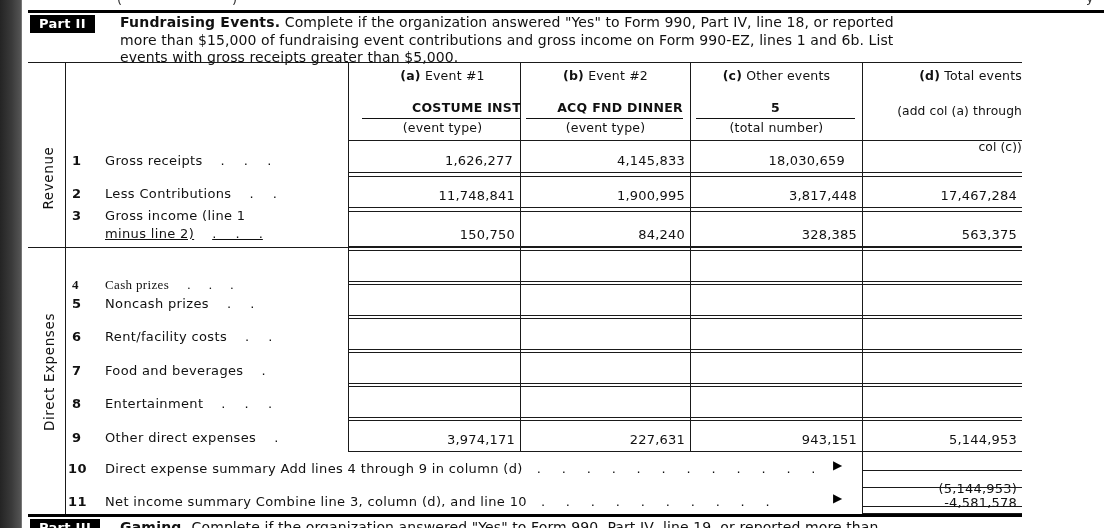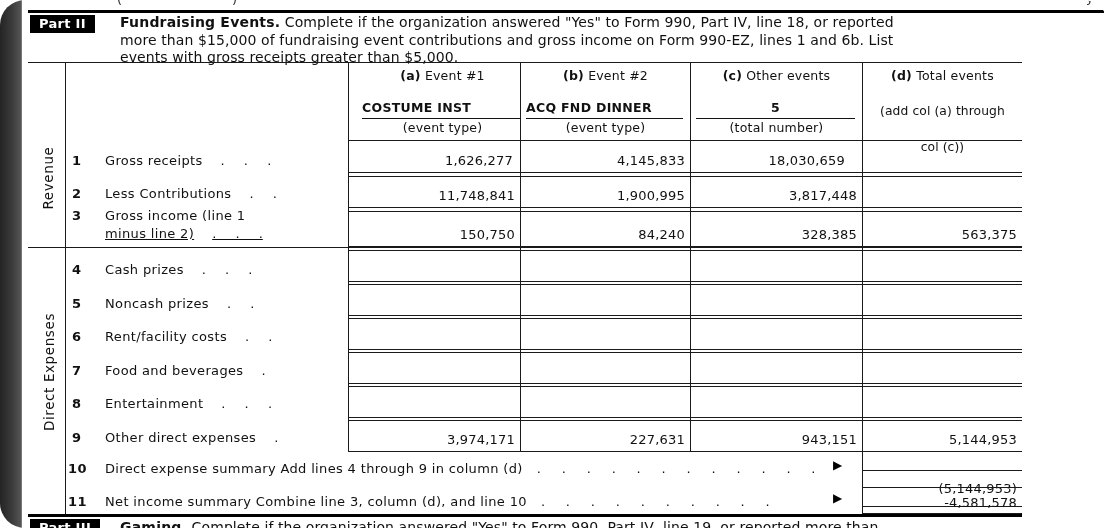--- a/index.html
+++ b/index.html
@@ -4,21 +4,20 @@
 <style>
   * { box-sizing: border-box; margin: 0; padding: 0; }
   html,body { background:#fff; }
   #page {
     position: relative;
     width: 1108px; height: 528px;
     background: #fff;
     overflow: hidden;
     font-family: "DejaVu Sans", sans-serif;
     color: #111;
-    border-radius: 25px;
   }
   
   .scan-band {
     position:absolute; left:0; top:0; width:22px; height:528px;
     background: linear-gradient(90deg, #242424 0%, #3a3a3a 55%, #555 100%);
     border-right: 1px solid #777;
   }
   
   .remnant { position:absolute; top:-8px; font-size:13px; color:#333; }
   .remnant.desc { top:-10px; }
@@ -56,21 +55,21 @@
   }
   .cell { height:100%; display:flex; align-items:flex-end; justify-content:flex-end;
           padding: 0 5px 4px 0; font-size:13px; letter-spacing:0.2px; }
   .cell.ca { width:172px; } .cell.cb { width:170px; } .cell.cc { width:172px; } .cell.cd { width:160px; }
 
   
   .hdr-cell { position:absolute; top:62px; height:78px; font-size:12.5px; text-align:center; }
   .hdr-line1 { margin-top:6px; letter-spacing:0.2px; }
   .hdr-entry {
     position:absolute; left:5px; right:7px; top:38px;
-    text-align:left; font-weight:bold; font-size:12.5px; letter-spacing:0.3px;
+    text-align:right; font-weight:bold; font-size:12.5px; letter-spacing:0.3px;
     border-bottom:1.5px solid #111; padding-bottom:2px; height:19px;
   }
   .hdr-entry.center { text-align:center; }
   .hdr-caption { position:absolute; left:0; right:0; top:58px; font-size:12.5px; letter-spacing:0.2px; }
   .hdr-d-cap { font-size:12.3px; line-height:16px; letter-spacing:0.1px;margin-top:20px; }
 
   
   .row-label { position:absolute; left:72px; font-size:13px; letter-spacing:0.35px; line-height:18px; white-space:nowrap; }
   .row-label .num { display:inline-block; width:33px; font-weight:bold; }
   .dots { word-spacing:15px; margin-left:18px; letter-spacing:0; }
@@ -122,51 +121,52 @@
   <div class="hdr-cell" style="left:521px; width:169px;">
     <div class="hdr-line1"><b>(b)</b> <span>Event #2</span></div>
     <div class="hdr-entry">ACQ FND DINNER</div>
     <div class="hdr-caption">(event type)</div>
   </div>
   <div class="hdr-cell" style="left:691px; width:171px;">
     <div class="hdr-line1"><b>(c)</b> <span>Other events</span></div>
     <div class="hdr-entry center">5</div>
     <div class="hdr-caption">(total number)</div>
   </div>
-  <div class="hdr-cell" style="left:863px; width:159px;">
+  <div class="hdr-cell" style="left:863px; width:159px;text-align:right;">
     <div class="hdr-line1"><b>(d)</b> <span>Total events</span></div>
     <div class="hdr-d-cap">(add col (a) through</div>
     <div class="hdr-d-cap">col (c))</div>
   </div>
 
   <div class="vlabel" style="left:16px; top:170px;">Revenue</div>
   <div class="vlabel" style="left:-10px; top:364px;">Direct Expenses</div>
 
   <div class="row-label" style="top:152px;"><span class="num">1</span><span>Gross receipts</span><span class="dots">. . .</span></div>
   <div class="row-label" style="top:185px;"><span class="num">2</span><span>Less Contributions</span><span class="dots">. .</span></div>
   <div class="row-label" style="top:207px;">
     <div><span class="num">3</span><span>Gross income (line 1</span></div>
     <div class="line2"><span>minus line 2)</span><span class="dots">. . .</span></div>
   </div>
-  <div class="row-label" style="top:261px;"><span class="num">4</span><span>Cash prizes</span><span class="dots">. . .</span></div>
+  <div class="row-label" style="top:276px;font-family:Liberation Serif, serif;"><span class="num">4</span><span>Cash prizes</span><span class="dots">. . .</span></div>
   <div class="row-label" style="top:295px;"><span class="num">5</span><span>Noncash prizes</span><span class="dots">. .</span></div>
   <div class="row-label" style="top:328px;"><span class="num">6</span><span>Rent/facility costs</span><span class="dots">. .</span></div>
   <div class="row-label" style="top:362px;"><span class="num">7</span><span>Food and beverages</span><span class="dots">.</span></div>
   <div class="row-label" style="top:395px;"><span class="num">8</span><span>Entertainment</span><span class="dots">. . .</span></div>
   <div class="row-label" style="top:429px;"><span class="num">9</span><span>Other direct expenses</span><span class="dots">.</span></div>
 
   <div class="grid-row" style="top:140px; height:33px;">
     <div class="cell cb">1,626,277</div>
     <div class="cell cc">4,145,833</div>
     <div class="cell cd">18,030,659</div>
   </div>
   <div class="grid-row" style="top:176px; height:32px;">
     <div class="cell ca">11,748,841</div>
     <div class="cell cb">1,900,995</div>
     <div class="cell cc">3,817,448</div>
+    <div class="cell cd">17,467,284</div>
   </div>
   <div class="grid-row" style="top:211px; height:36px;">
     <div class="cell ca">150,750</div>
     <div class="cell cb">84,240</div>
     <div class="cell cc">328,385</div>
     <div class="cell cd">563,375</div>
   </div>
   <div class="grid-row" style="top:250px; height:32px;">
     <div class="cell ca"></div>
     <div class="cell cb"></div>

